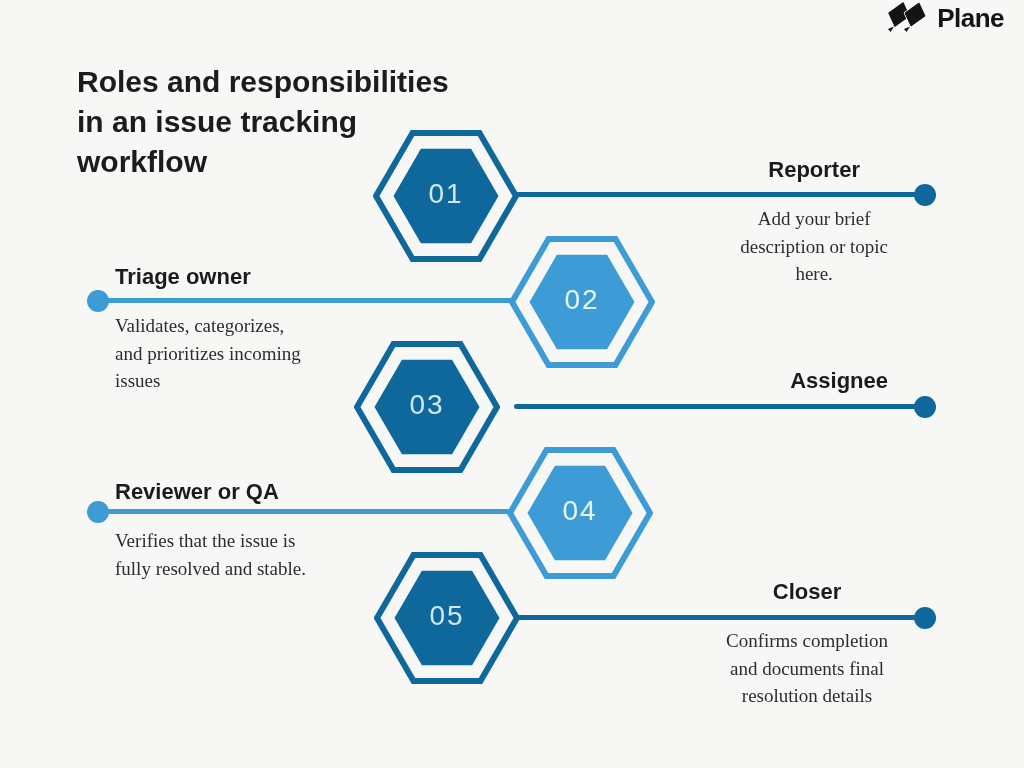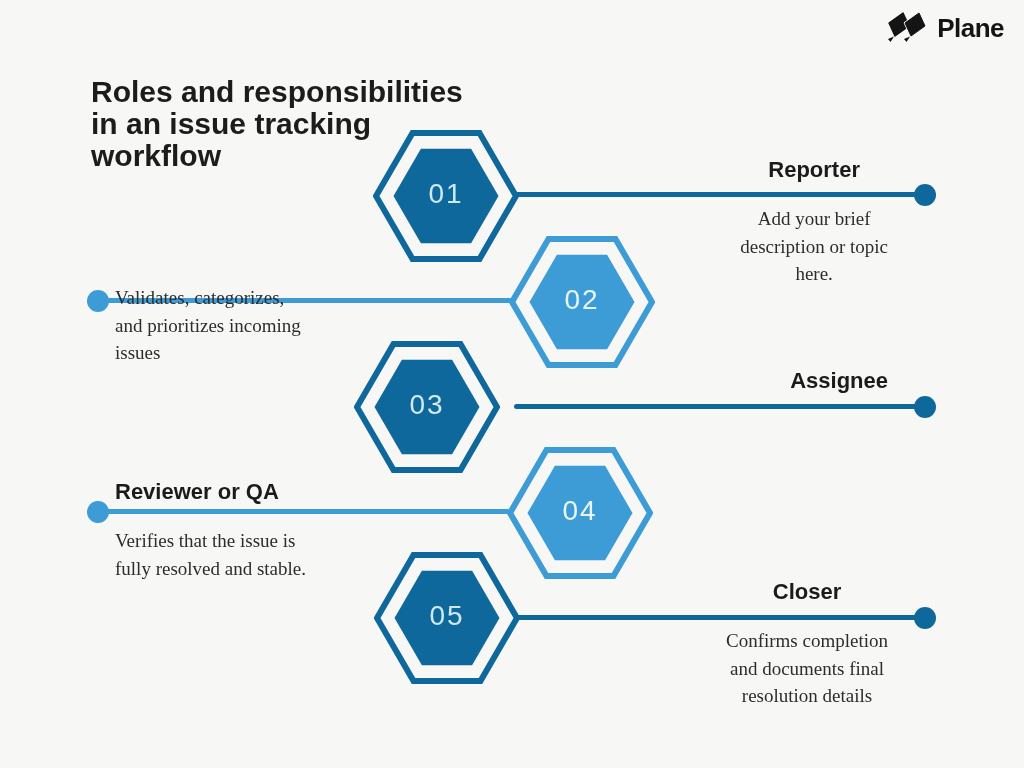--- a/index.html
+++ b/index.html
@@ -9,32 +9,32 @@
   }
   .canvas{
     position:relative;
     width:1024px;height:768px;
     background:var(--bg,#f7f7f5);
     overflow:hidden;
   }
 
   
   .logo{
-    position:absolute;top:10px;right:20px;
+    position:absolute;top:0;right:20px;
     display:flex;align-items:center;gap:9px;
     z-index:5;
   }
   .logo-text{
     font-size:26px;font-weight:600;color:#151515;letter-spacing:-0.5px;
   }
 
   
   .title{
-    position:absolute;left:77px;top:62px;margin:14px;
-    font-size:30px;line-height:32px;font-weight:700;color:#1c1c1c;
+    position:absolute;left:77px;top:62px;margin:0;
+    font-size:30px;line-height:40px;font-weight:700;color:#1c1c1c;
     white-space:pre-line;z-index:3;
   }
 
   
   .line{position:absolute;height:5px;border-radius:3px;z-index:1;}
   .dot{position:absolute;width:22px;height:22px;border-radius:50%;z-index:1;}
   .line.dark,.dot.dark{background:var(--dark-blue,#0f689c);}
   .line.light,.dot.light{background:var(--light-blue,#3d9cd5);}
 
   
@@ -139,20 +139,21 @@
   </div>
 
   <div class="label right" style="right:136px;top:156px">
     <div class="role">Reporter</div>
     <div class="desc">Add your brief
 description or topic
 here.</div>
   </div>
 
   <div class="label left" style="left:115px;top:263px">
+    <div class="role">Triage owner</div>
     <div class="desc">Validates, categorizes,
 and prioritizes incoming
 issues</div>
   </div>
 
   <div class="label right" style="right:136px;top:367px">
     <div class="role">Assignee</div>
   </div>
 
   <div class="label left" style="left:115px;top:478px">

